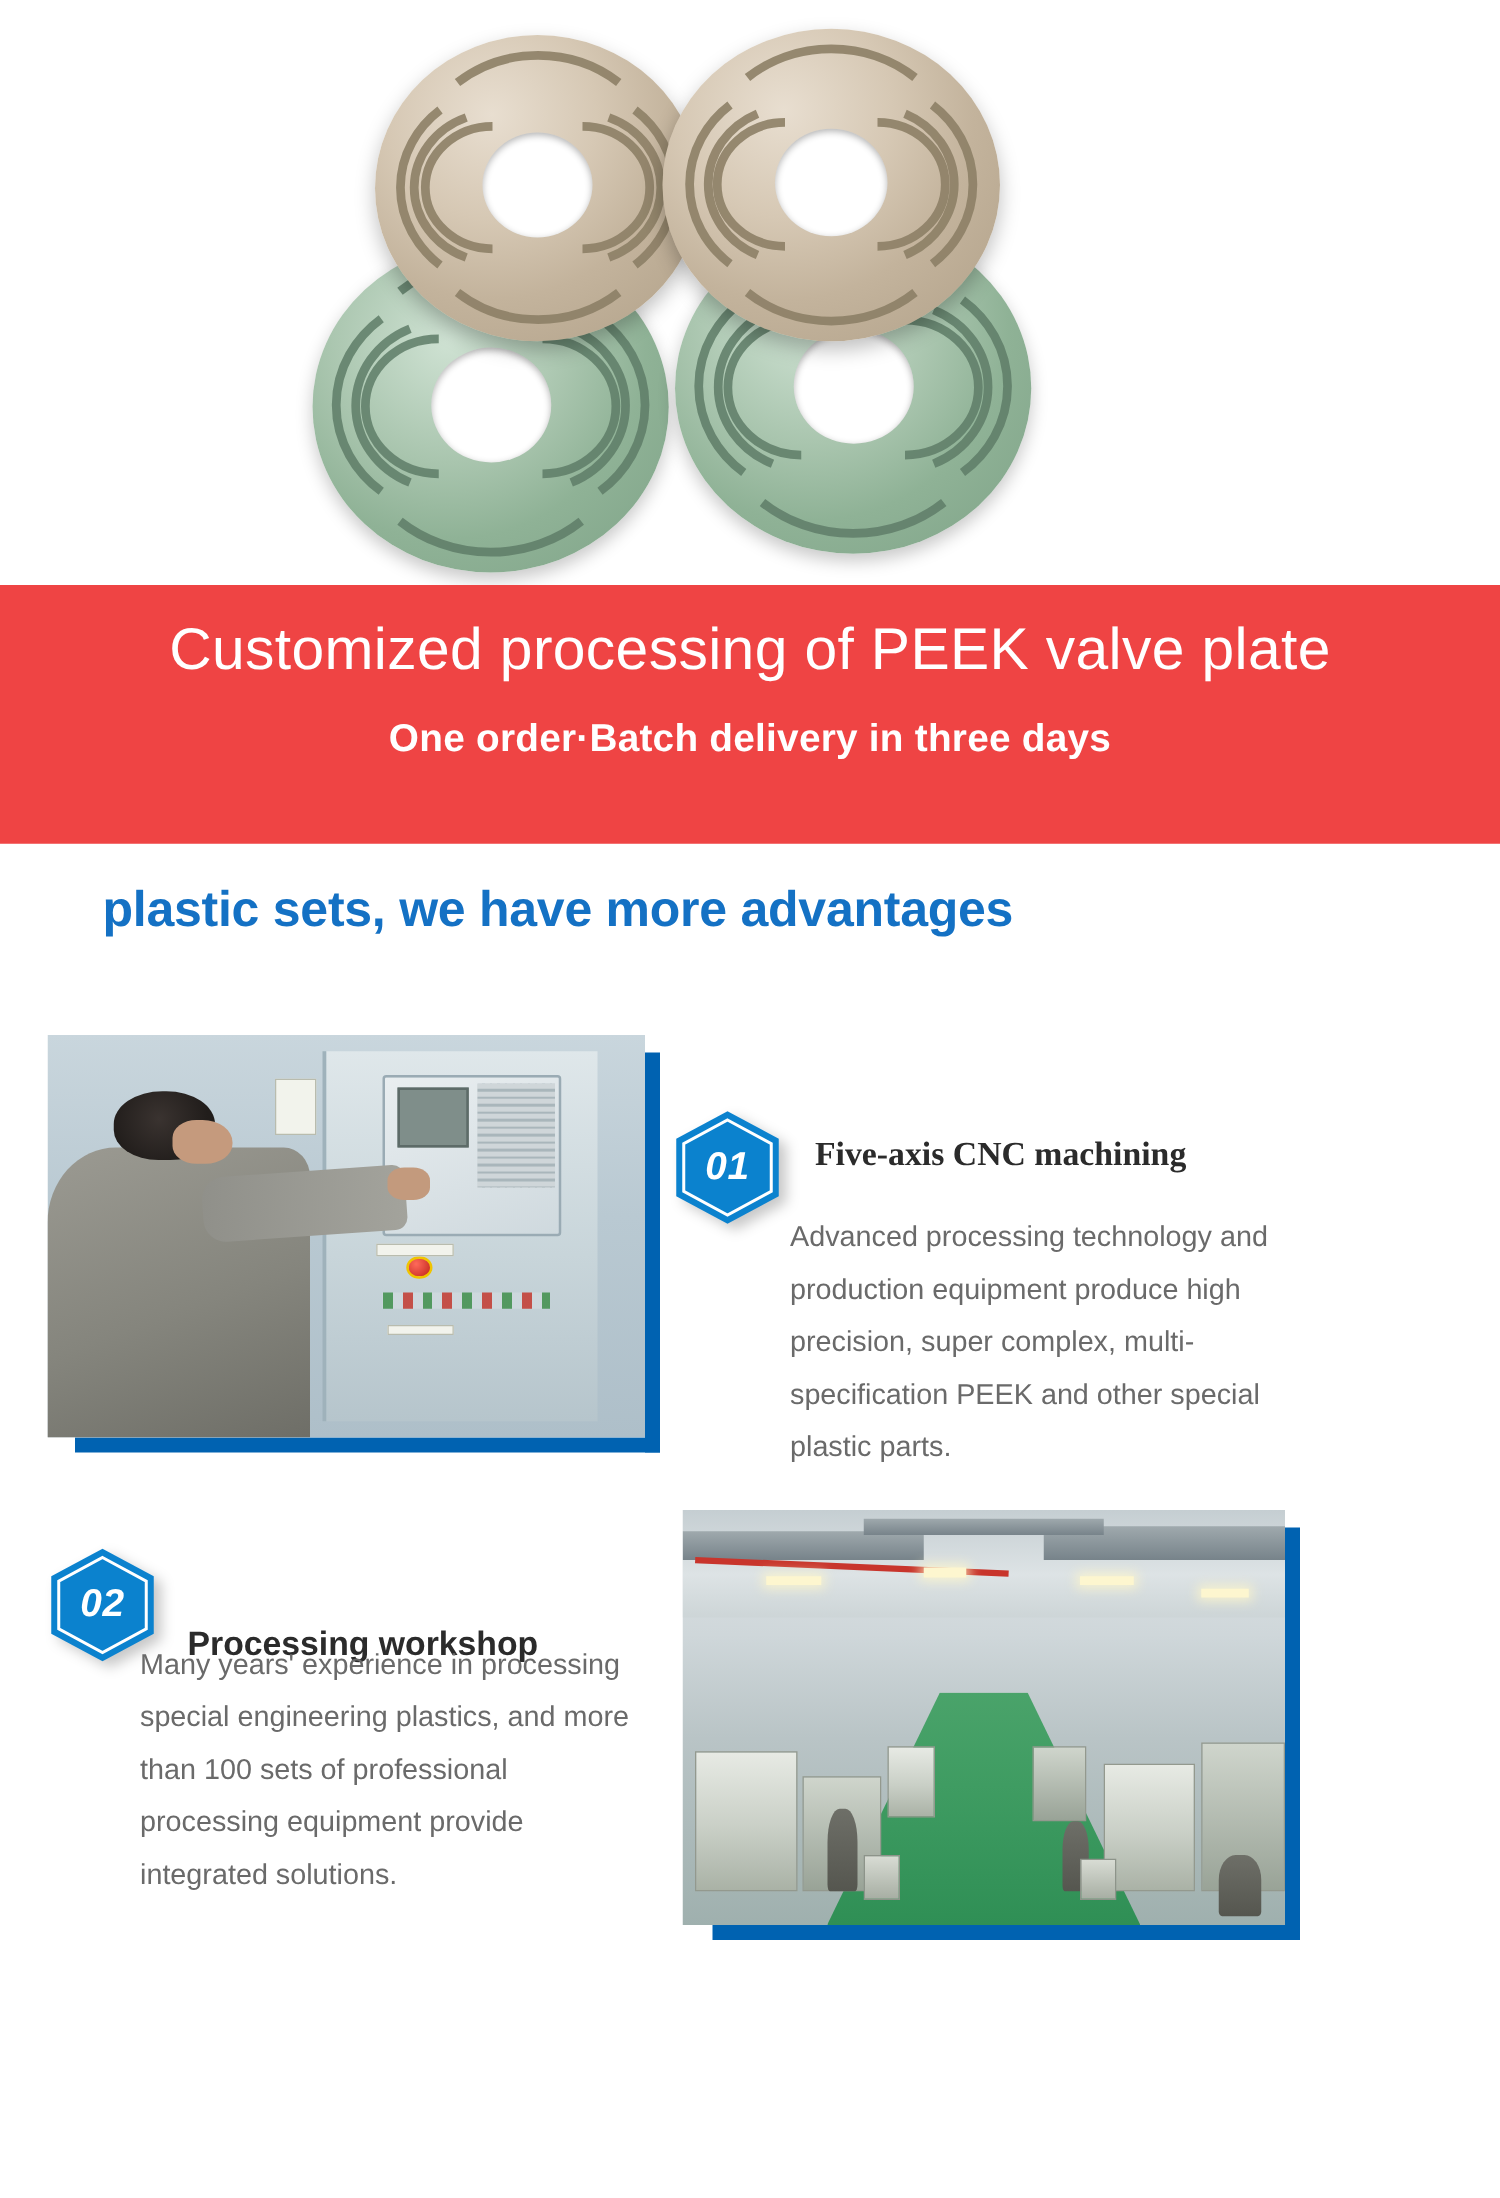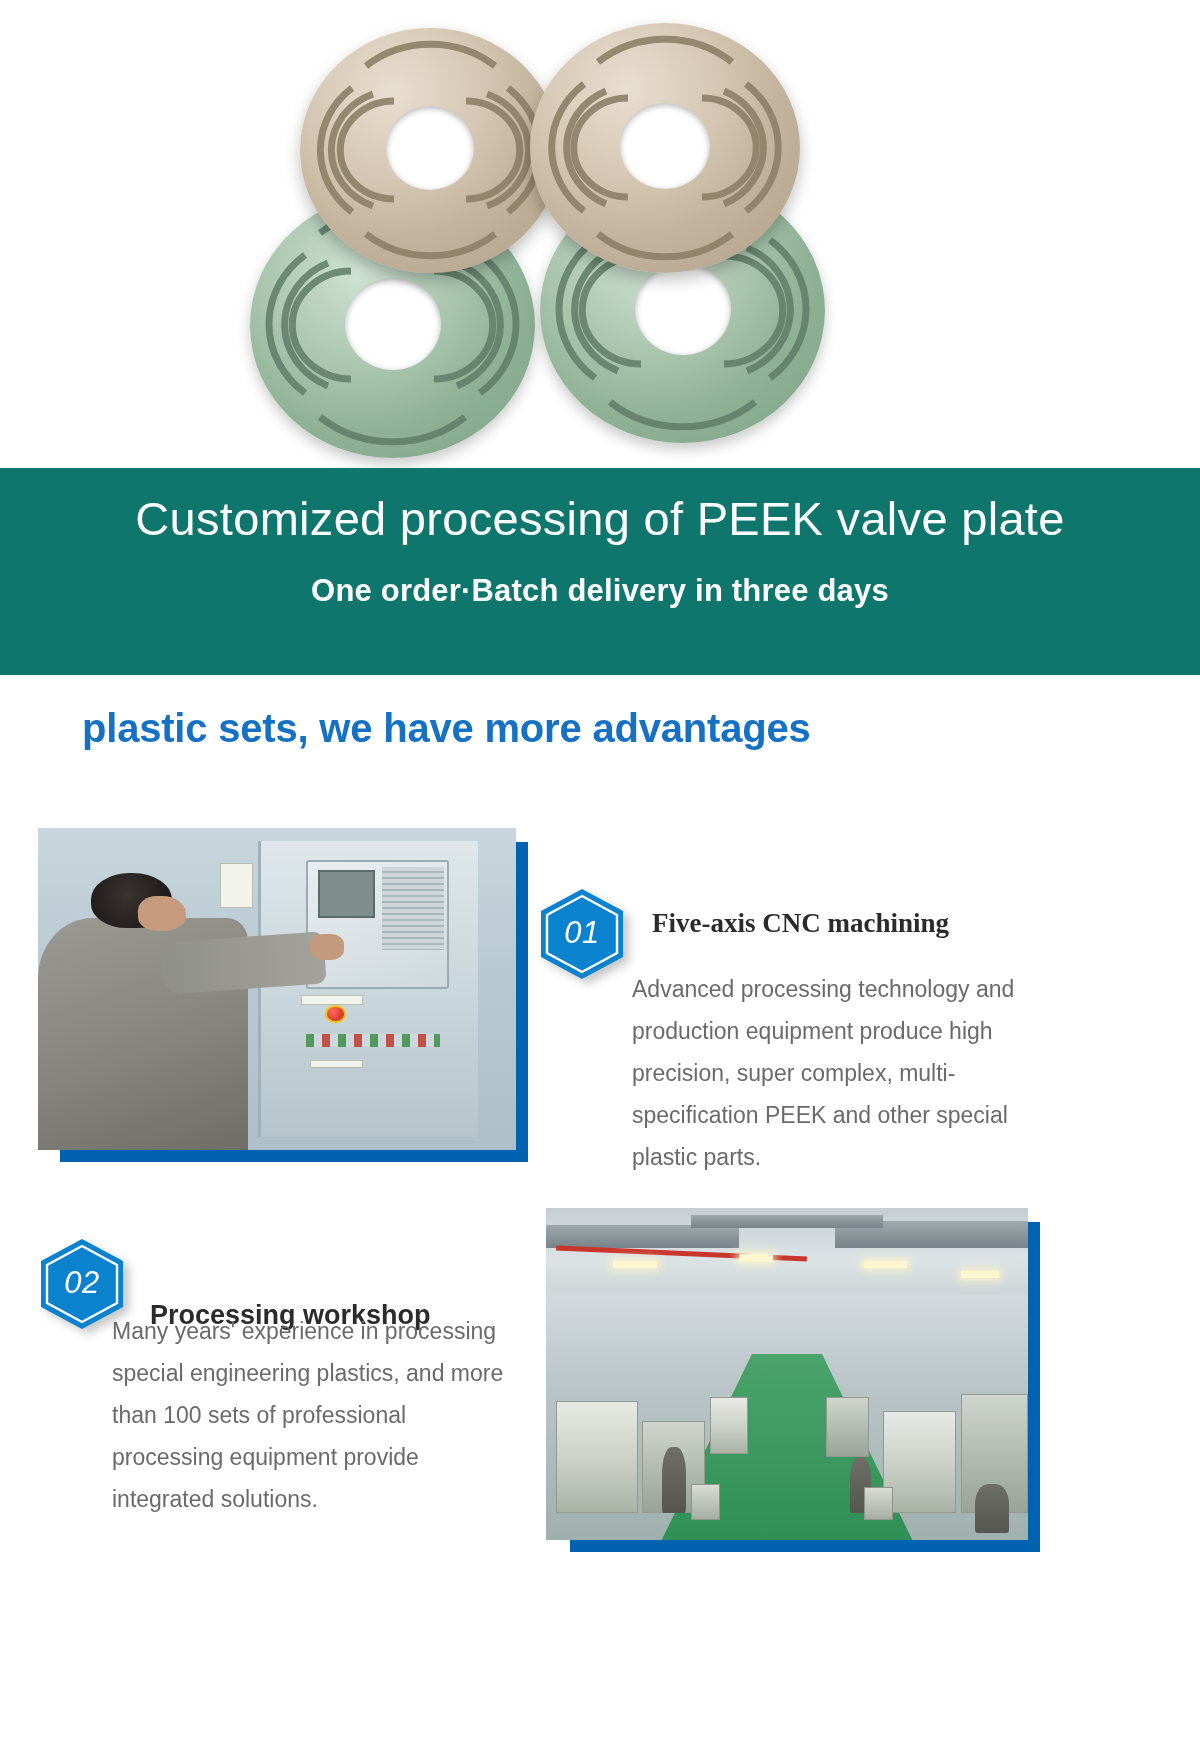--- a/index.html
+++ b/index.html
@@ -46,21 +46,21 @@
   .gp1 { left: 10px;  top: 175px; width: 285px; height: 265px; }
   .gp2 { left: 300px; top: 160px; width: 285px; height: 265px; }
   .tp1 { left: 60px;  top: 10px;  width: 260px; height: 245px; }
   .tp2 { left: 290px; top: 5px;   width: 270px; height: 250px; }
 
   
   .banner {
     position: absolute;
     left: 0; top: 468px;
     width: 1200px; height: 207px;
-    background: #0f766e;
+    background: #ef4444;
     color: #ffffff;
     text-align: center;
   }
   .banner-title {
     position: absolute;
     left: 0; top: 24px; width: 1200px;
     font-size: 47px;
     font-weight: 400;
     letter-spacing: .3px;
     line-height: 1.15;
@@ -217,21 +217,21 @@
   
   .hexbadge {
     position: absolute;
     width: 84px; height: 92px;
     filter: drop-shadow(6px 5px 5px rgba(0,0,0,.22));
   }
   .hexbadge svg { display:block; width:100%; height:100%; }
   .hexbadge .num {
     position:absolute; left:0; top:0; width:84px; height:92px;
     display:flex; align-items:center; justify-content:center;
-    color:#ffffff; font-size:31px; font-weight:normal;
+    color:#ffffff; font-size:31px; font-weight:bold;
     font-style: italic;
     letter-spacing:.5px;
     padding-bottom: 2px;
   }
 
   .feature-title {
     position: absolute;
     font-size: 27px;
     font-weight: bold;
     color: #2b2b2b;

